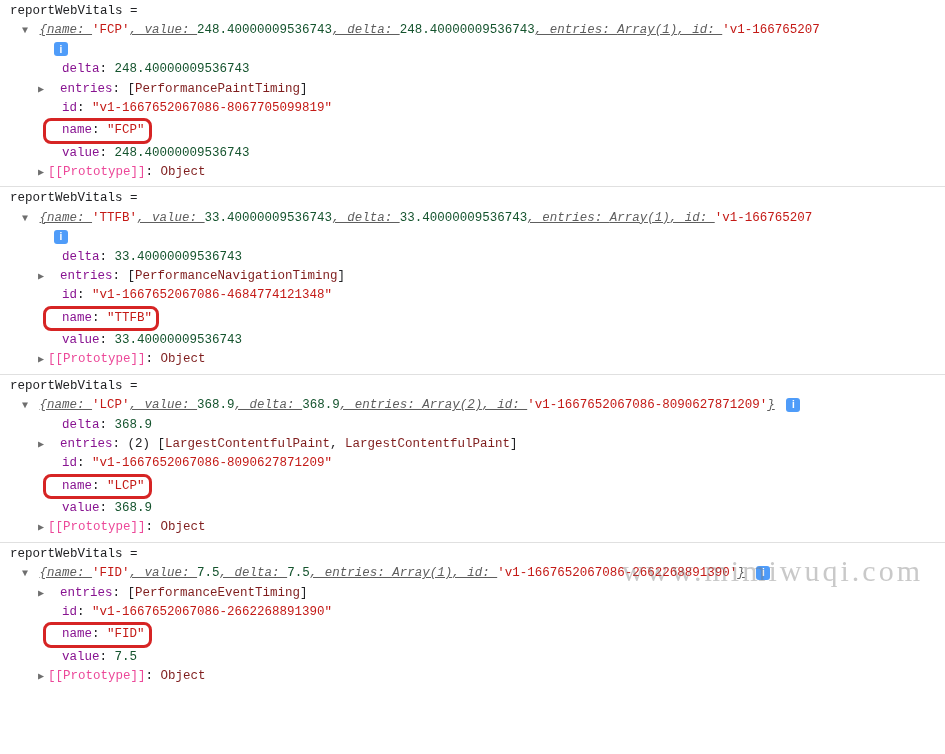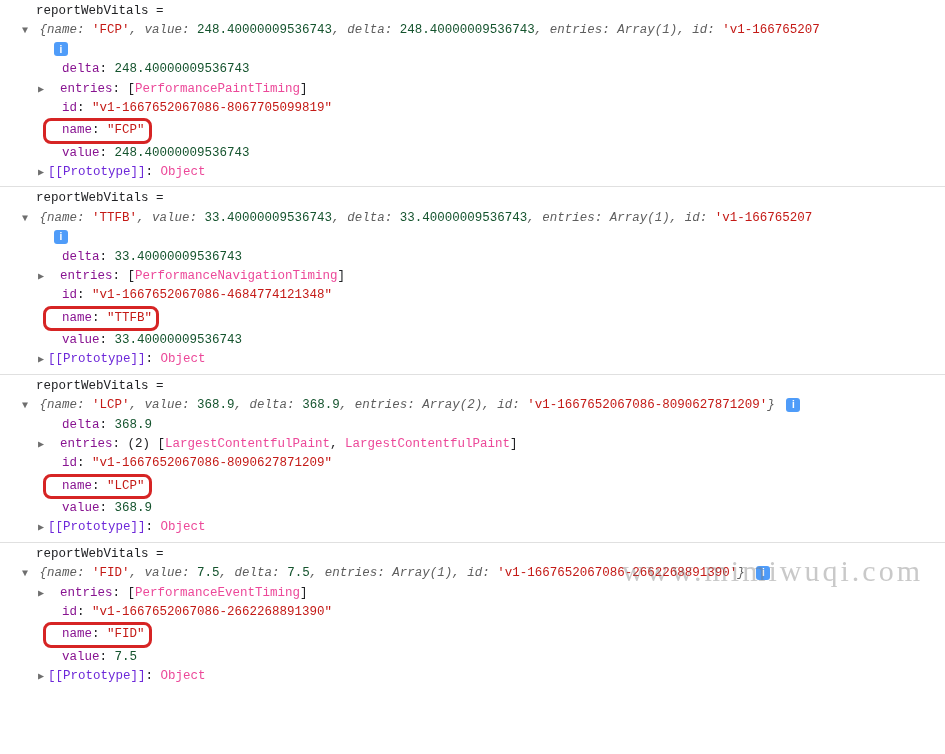--- a/index.html
+++ b/index.html
@@ -12,39 +12,39 @@
     background: #fff;
   }
   .entry {
     border-bottom: 1px solid #e0e0e0;
     padding: 2px 0 4px 0;
   }
   .line {
     white-space: nowrap;
     padding: 0 6px;
   }
-  .indent-0 { padding-left: 36px; }
+  .indent-0 { padding-left: 10px; }
   .indent-1 { padding-left: 34px; }
   .indent-2 { padding-left: 50px; }
   .arrow {
     display: inline-block;
     width: 10px;
     text-align: center;
     color: #6e6e6e;
     font-size: 10px;
     margin-left: -14px;
     margin-right: 2px;
   }
-  .k-var   { color: #6d28d9; }
+  .k-var   { color: #ec4899; }
   .k-prop  { color: #881391; margin-left: 12px; }
   .k-str   { color: #c41a16; }
   .k-num   { color: #14532d; }
   .k-id    { color: #c41a16; }
-  .k-syn   { color: #5e5e5e; font-style: italic; }
-  .k-type  { color: #ec4899; }
+  .k-syn   { color: #5e5e5e; font-style: italic; text-decoration: underline; }
+  .k-type  { color: #7f1d1d; }
   .info-icon {
     display: inline-flex;
     align-items: center;
     justify-content: center;
     width: 14px;
     height: 14px;
     background: #4f9cf9;
     color: #fff;
     font-style: normal;
     font-family: Arial, sans-serif;

